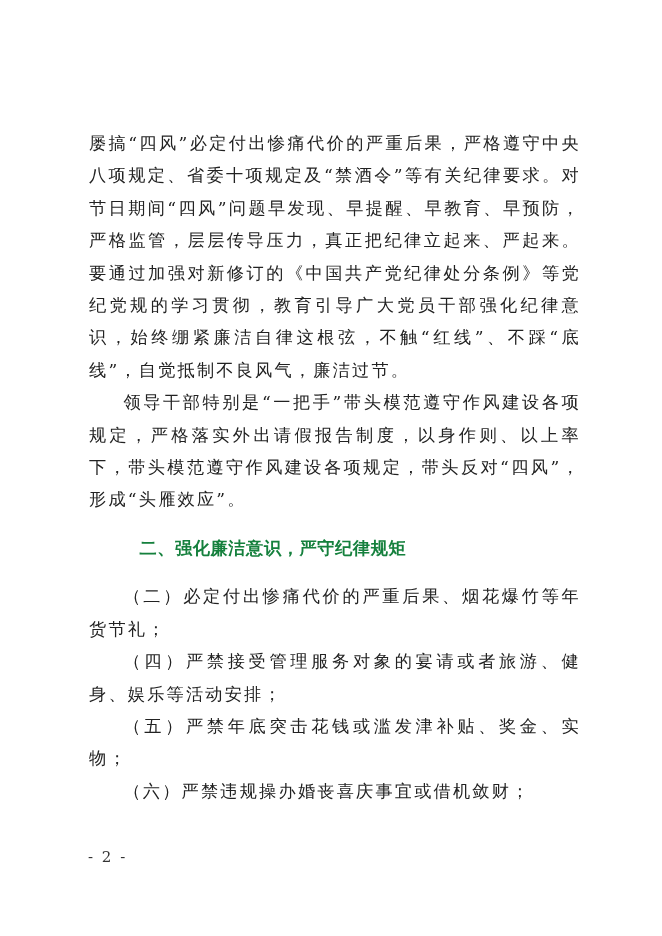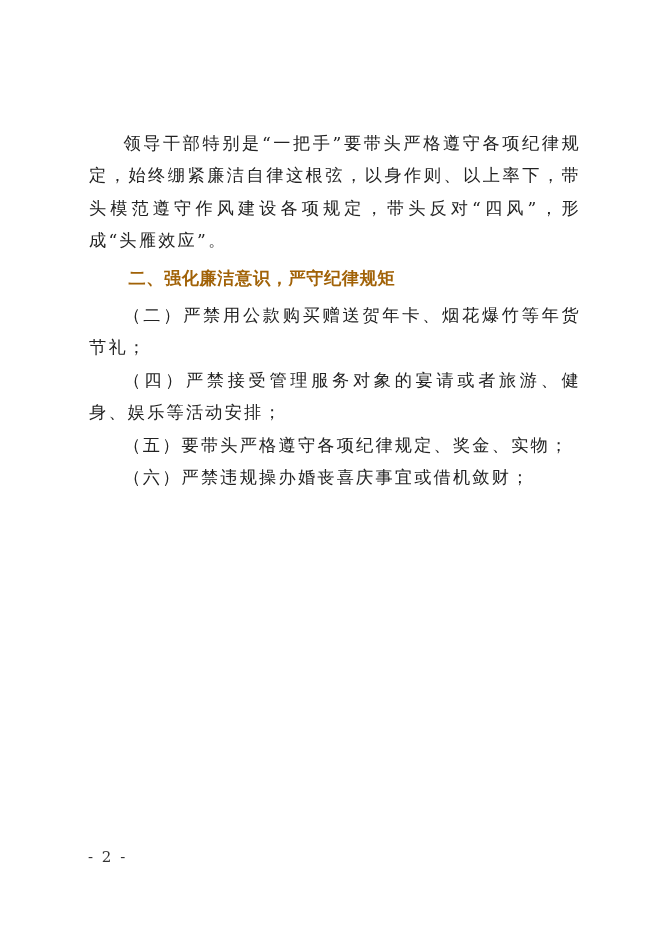--- a/index.html
+++ b/index.html
@@ -8,37 +8,38 @@
   .body-text {
     position: absolute; left: 89px; top: 127px; width: 492px;
     font-family: "DejaVu Serif", "Liberation Serif", serif;
     font-size: 17.2px; line-height: 32.4px; color: #222;
     letter-spacing: 2.2px;
     text-align: justify;
   }
   .para { margin: 0; text-indent: 2em; }
   .para.noindent { text-indent: 0; }
   .heading {
-    margin: 5px; text-indent: 2em;
+    margin: 16px; text-indent: 2em;
     font-family: "DejaVu Sans", "Liberation Sans", sans-serif;
-    font-weight: bold; letter-spacing: 0.6px; color: #a16207;
+    font-weight: bold; letter-spacing: 0.6px; color: #15803d;
   }
   .page-number {
     position: absolute; left: 88px; top: 848px;
     font-family: "DejaVu Serif", "Liberation Serif", serif;
     font-size: 15px; color: #333; letter-spacing: 2px;
   }
 </style>
 </head>
 <body>
 
 <div class="page">
   <div class="body-text">
-    <p class="para">领导干部特别是“一把手”要带头严格遵守各项纪律规定，始终绷紧廉洁自律这根弦，以身作则、以上率下，带头模范遵守作风建设各项规定，带头反对“四风”，形成“头雁效应”。</p>
+    <p class="para noindent">屡搞“四风”必定付出惨痛代价的严重后果，严格遵守中央八项规定、省委十项规定及“禁酒令”等有关纪律要求。对节日期间“四风”问题早发现、早提醒、早教育、早预防，严格监管，层层传导压力，真正把纪律立起来、严起来。要通过加强对新修订的《中国共产党纪律处分条例》等党纪党规的学习贯彻，教育引导广大党员干部强化纪律意识，始终绷紧廉洁自律这根弦，不触“红线”、不踩“底线”，自觉抵制不良风气，廉洁过节。</p>
+    <p class="para">领导干部特别是“一把手”带头模范遵守作风建设各项规定，严格落实外出请假报告制度，以身作则、以上率下，带头模范遵守作风建设各项规定，带头反对“四风”，形成“头雁效应”。</p>
     <p class="heading">二、强化廉洁意识，严守纪律规矩</p>
-    <p class="para">（二）严禁用公款购买赠送贺年卡、烟花爆竹等年货节礼；</p>
+    <p class="para">（二）必定付出惨痛代价的严重后果、烟花爆竹等年货节礼；</p>
     <p class="para">（四）严禁接受管理服务对象的宴请或者旅游、健身、娱乐等活动安排；</p>
-    <p class="para">（五）要带头严格遵守各项纪律规定、奖金、实物；</p>
+    <p class="para">（五）严禁年底突击花钱或滥发津补贴、奖金、实物；</p>
     <p class="para">（六）严禁违规操办婚丧喜庆事宜或借机敛财；</p>
 
   </div>
   <div class="page-number">- 2 -</div>
 </div>
 
 </body></html>

